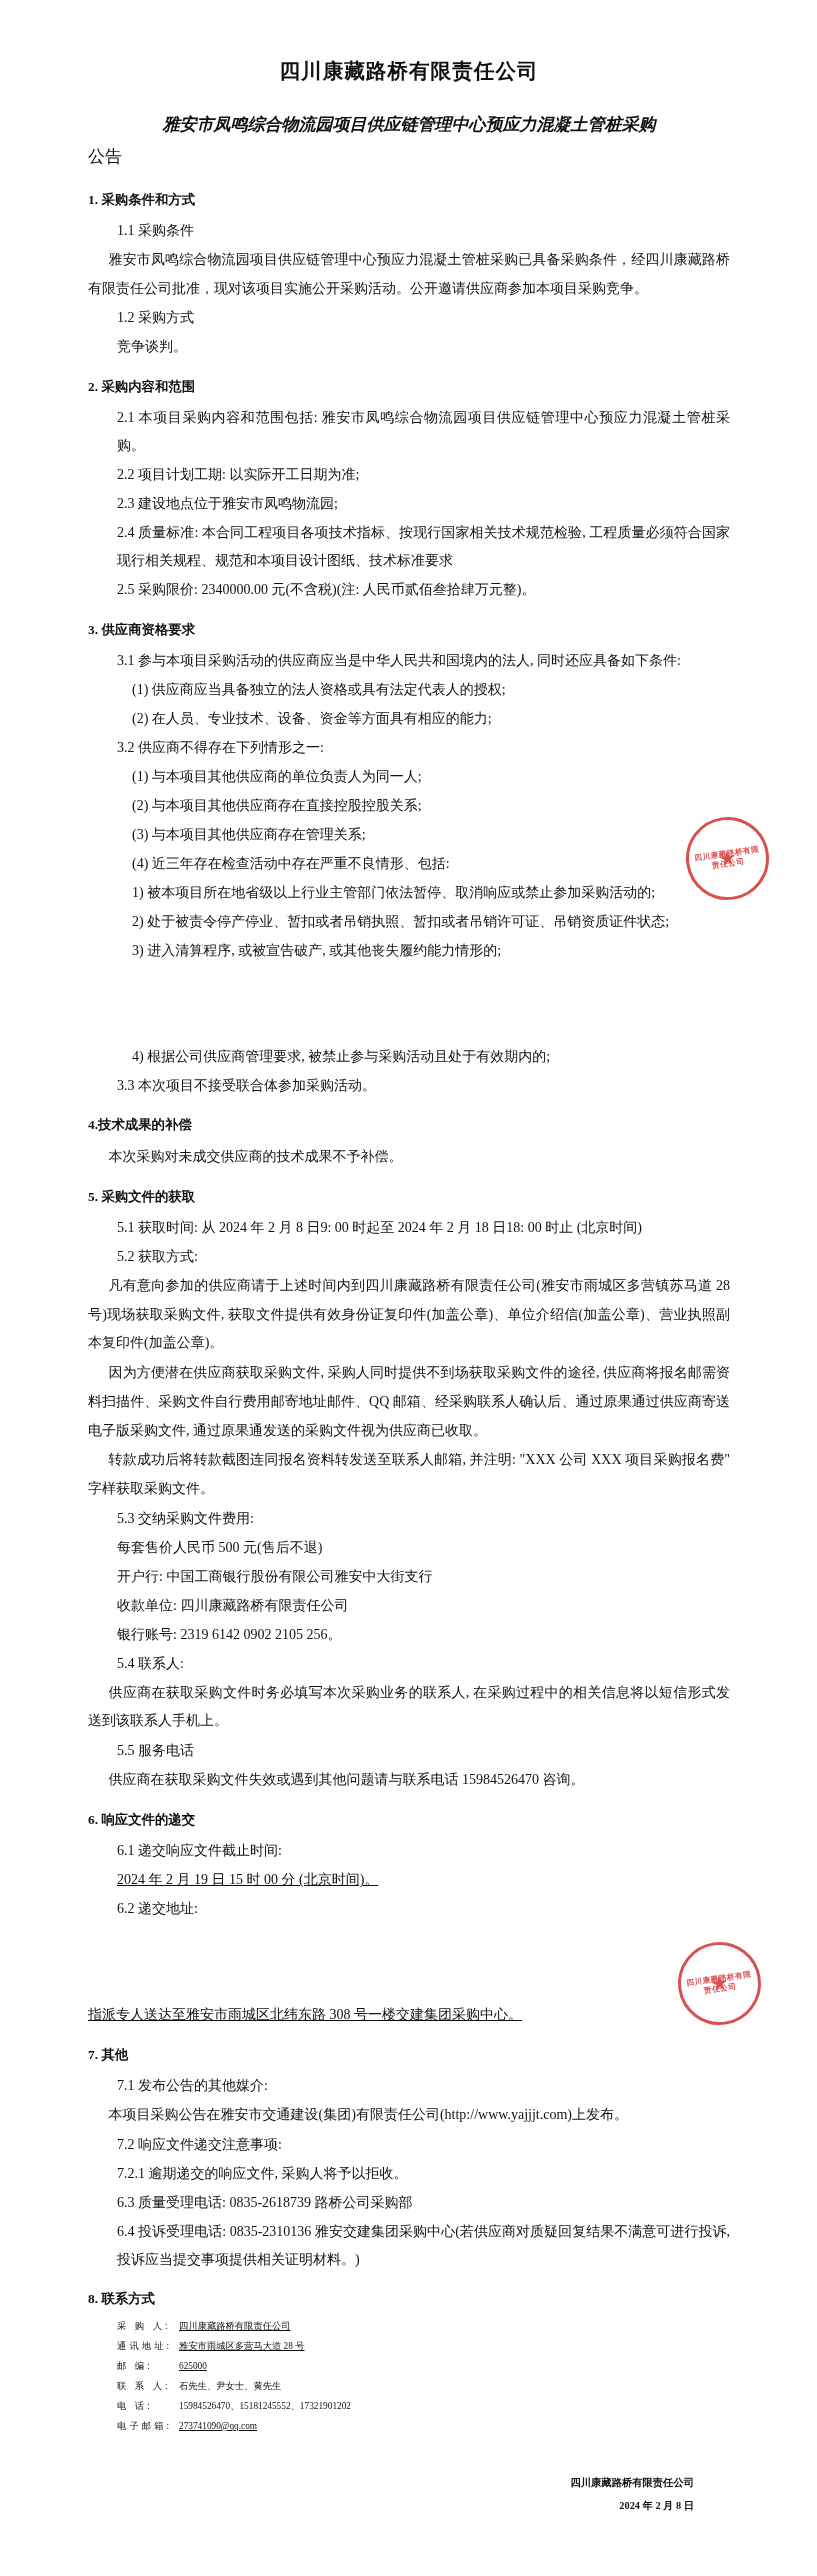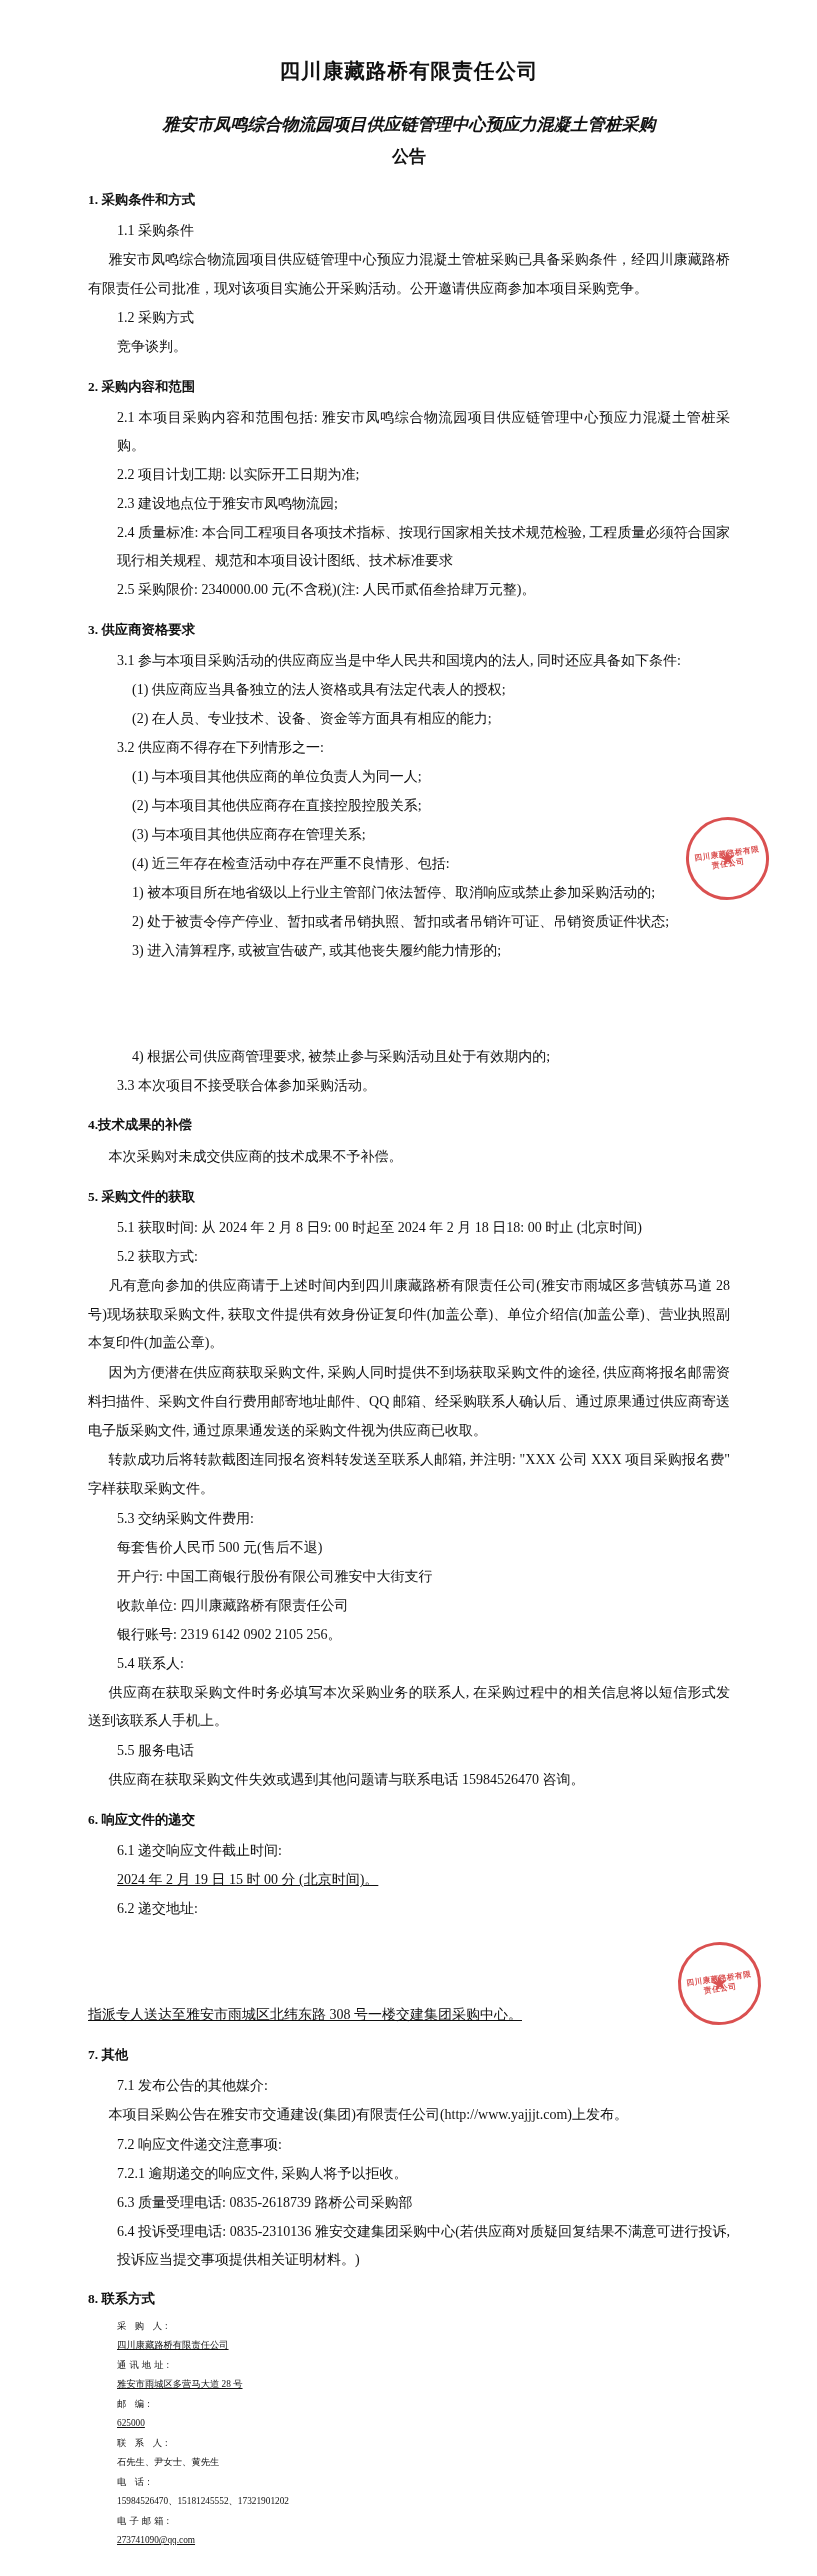--- a/index.html
+++ b/index.html
@@ -37,23 +37,22 @@
   }
   .doc-title {
     text-align: center;
     font-size: 17px;
     font-weight: bold;
     line-height: 1.75;
     margin: 0 0 5.2px 0;
     font-style: italic;
   }
   .doc-subtitle {
-    text-align: center;
     font-size: 17px;
-    font-weight: bold;
+    font-weight: normal;
     margin: 0 0 21.6px 0;
   }
   h2.sec {
     font-size: 13.4px;
     font-weight: bold;
     margin: 15.5px 0 7.2px 0;
     line-height: 1.5;
   }
   .p {
     font-size: 14px;
@@ -73,21 +72,20 @@
   .u { text-decoration: underline; }
   .spacer-lg { height: 77px; }
   .contact-table {
     font-size: 9.3px;
     line-height: 2.05;
     padding-left: 29px;
   }
   .contact-row {
     display: flex;
     margin-bottom: 1px;
-    flex-direction: column;
   }
   .contact-key {
     width: 62px;
     letter-spacing: 3.1px;
     flex: none;
   }
   .contact-val { flex: 1; }
   .signature {
     margin-top: 36px;
     text-align: right;

